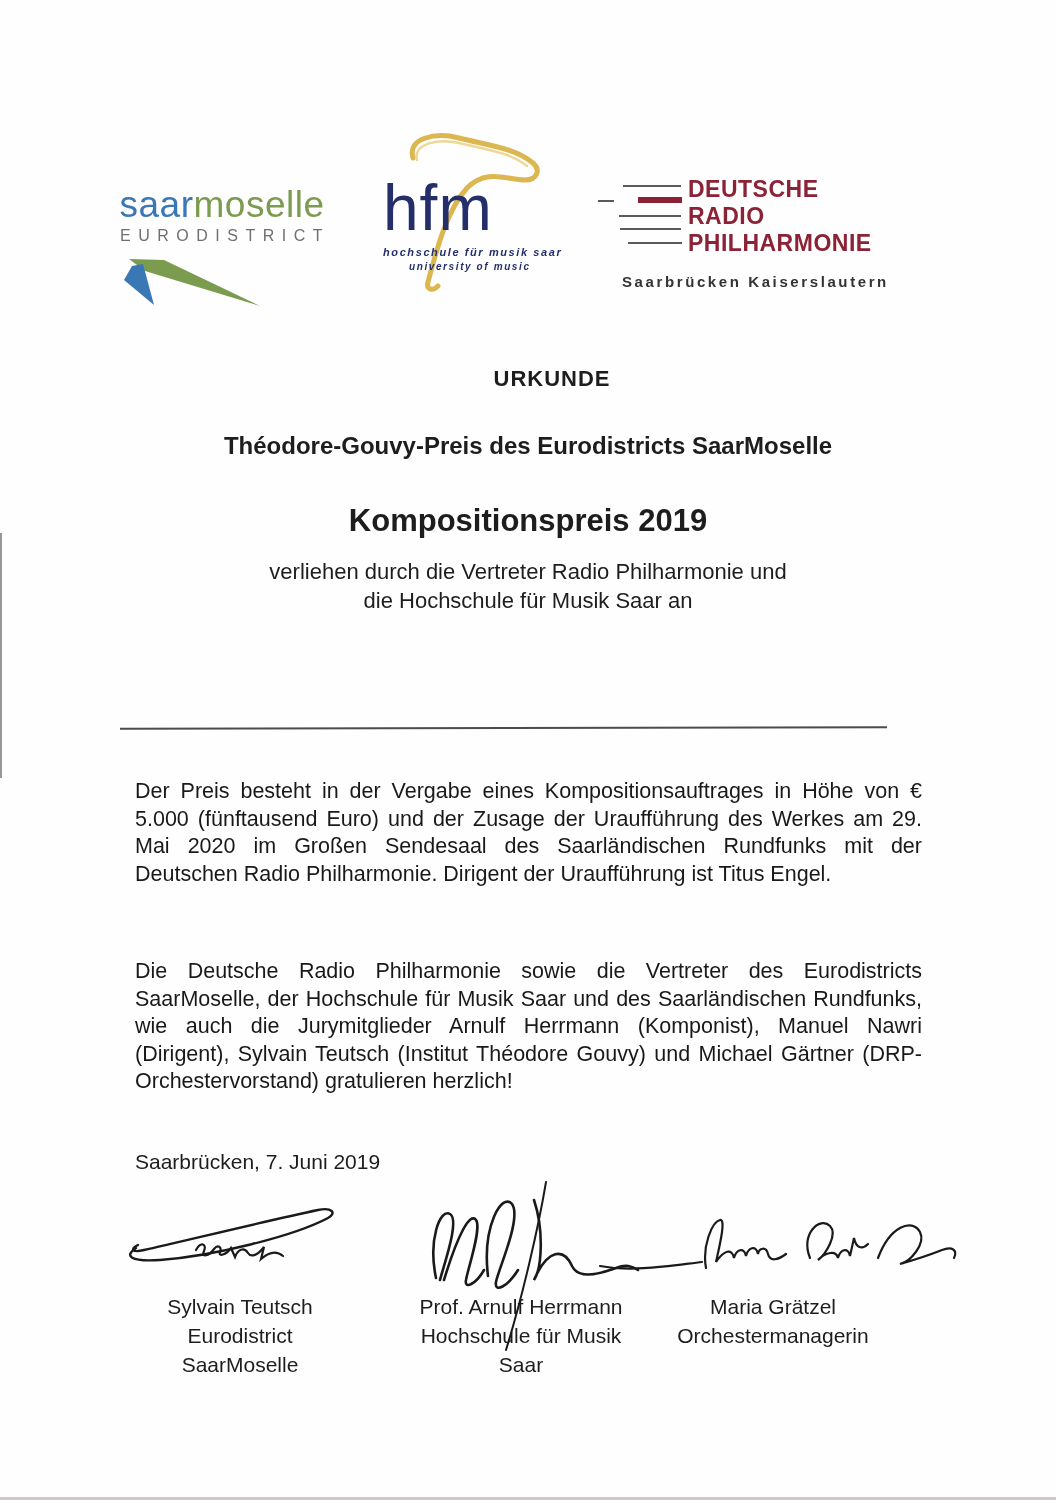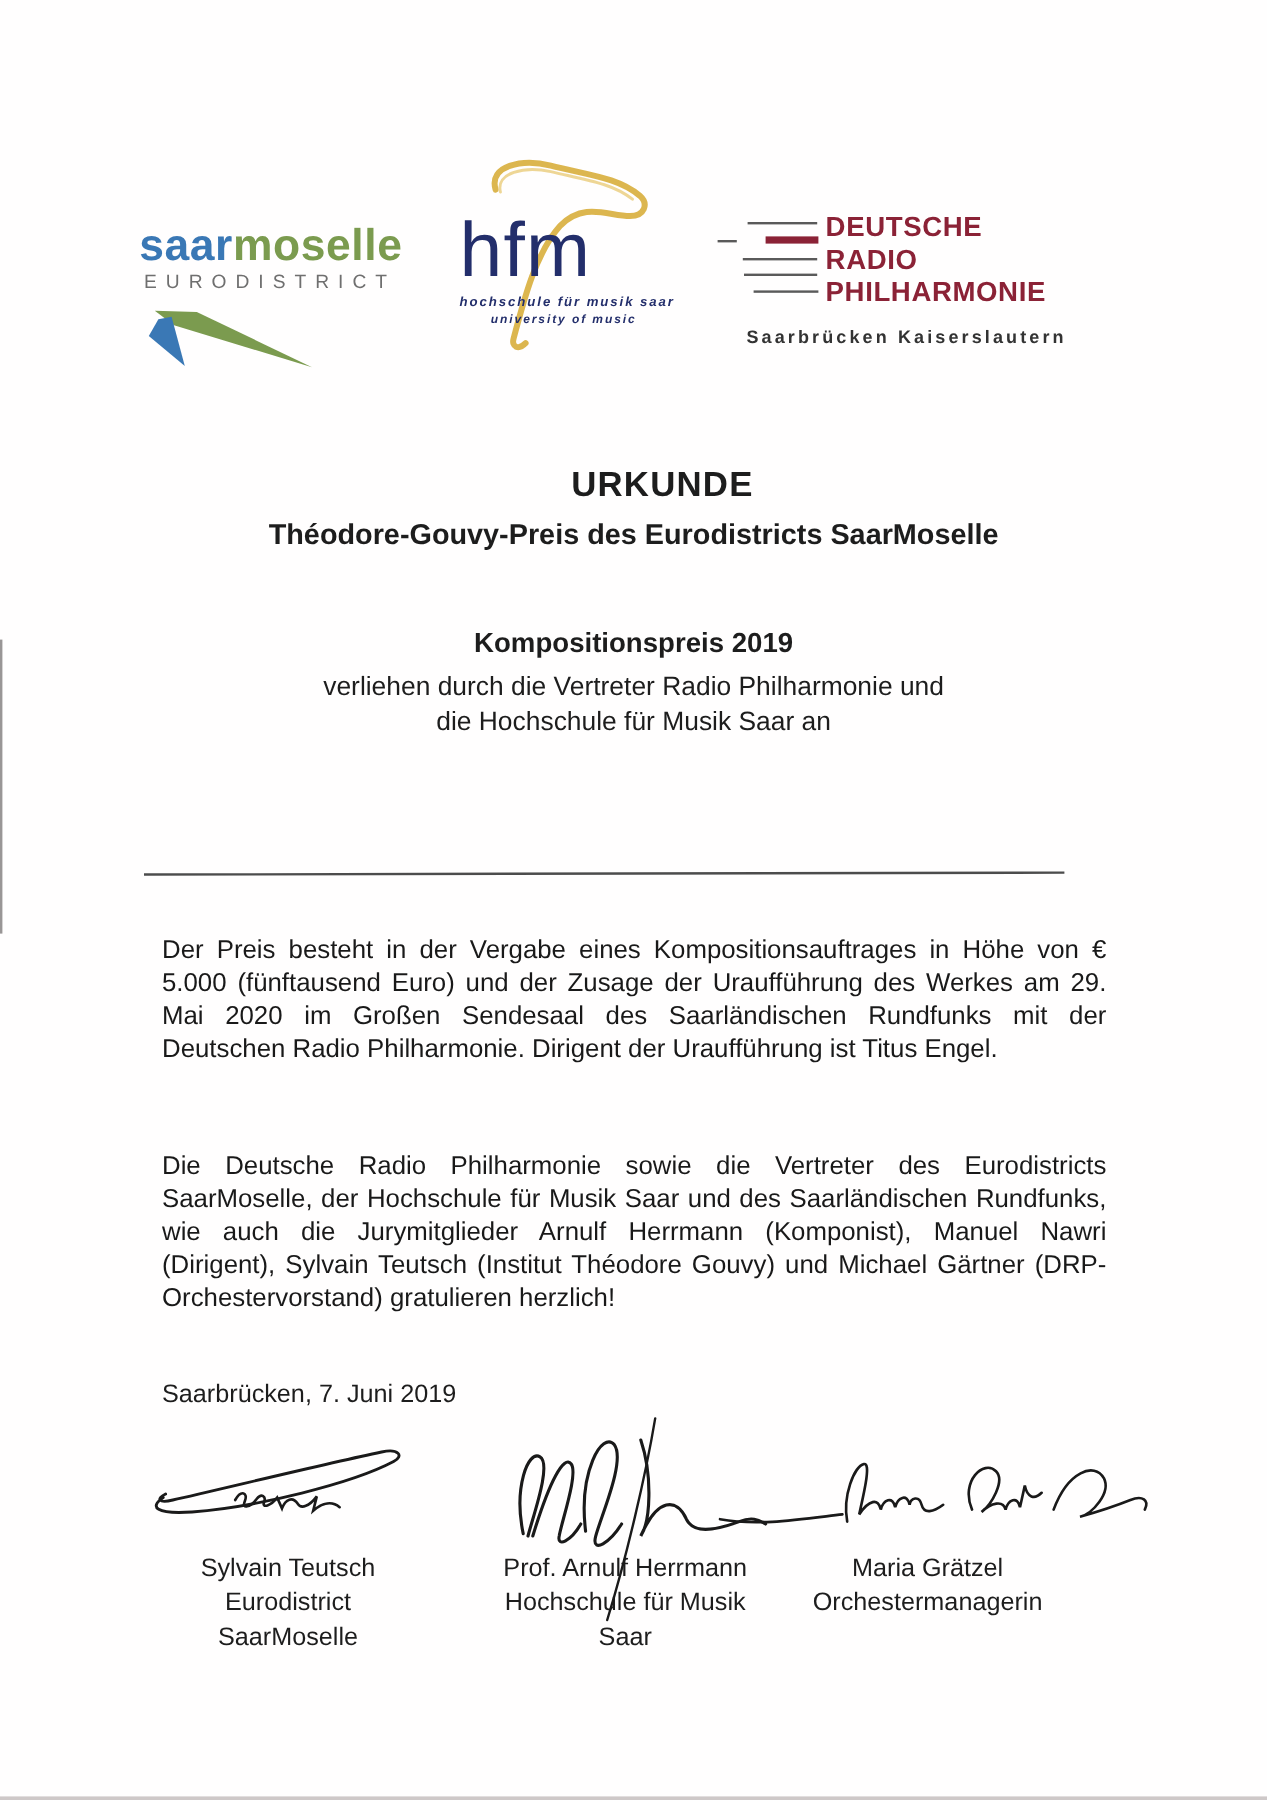--- a/index.html
+++ b/index.html
@@ -8,41 +8,41 @@
     position:relative;
     width:1056px; height:1500px;
     margin:0 auto;
     background:#fffefe;
     font-family:"Liberation Sans", sans-serif;
     color:#1d1d1d;
     overflow:hidden;
   }
   
   .logo-saarmoselle { position:absolute; left:116px; top:186px; width:212px; text-align:center; }
-  .sm-name { font-size:37px; font-weight:bold; letter-spacing:0.5px; line-height:1; }
+  .sm-name { font-size:37px; font-weight:normal; letter-spacing:0.5px; line-height:1; }
   .sm-sub  { font-size:16px; letter-spacing:7.5px; margin-top:4px; font-weight:500; text-indent:4px; }
   .sm-swoosh { display:block; margin-top:4px; }
 
   .logo-hfm { position:absolute; left:383px; top:130px; width:200px; height:165px; text-align:left; }
   .hfm-flourish { position:absolute; left:0; top:0; }
   .hfm-acronym { position:relative; font-size:64px; font-weight:400; line-height:1; margin-top:46px; letter-spacing:1px; }
   .hfm-sub1 { position:relative; font-size:11px; font-style:italic; letter-spacing:1.6px; margin-top:6px; font-weight:bold; }
   .hfm-sub2 { position:relative; font-size:10px; font-style:italic; letter-spacing:1.6px; margin-top:3px; padding-left:26px; font-weight:bold; }
 
   .logo-drp { position:absolute; left:596px; top:168px; width:320px; }
   .drp-staff { position:absolute; left:0; top:0; width:90px; height:80px; }
   .drp-staff .ln { position:absolute; height:2px; }
   .drp-text { position:absolute; left:92px; top:8px; font-weight:bold; font-size:23px; line-height:27px; letter-spacing:0.5px; }
   .drp-sub { position:absolute; left:26px; top:105px; font-size:15px; font-weight:bold; letter-spacing:2.6px; white-space:nowrap; }
 
   
   .centerline { position:absolute; left:0; width:100%; text-align:center; }
-  .title    { top:388px; font-size:29px; font-weight:bold; letter-spacing:1px;padding-left:48px; }
+  .title    { top:366px; font-size:22px; font-weight:bold; letter-spacing:1px;padding-left:48px; }
   .sub1     { top:432px; font-size:24px; font-weight:bold; }
-  .sub2     { top:522px; font-size:23px; font-weight:bold; }
+  .sub2     { top:503px; font-size:31px; font-weight:bold; }
   .intro    { top:557px; font-size:22px; line-height:29px; }
   .recipient{ top:660px; font-size:32px; font-weight:bold; letter-spacing:2px; }
   .recipient .gap { display:inline-block; width:28px; }
   .rule { position:absolute; top:727px; left:120px; width:767px; height:2px; background:#4c4c4c; transform:rotate(-0.12deg); }
 
   
   .para { position:absolute; left:135px; width:787px; font-size:21.5px; line-height:27.5px; text-align:justify; color:#191919; }
   .para1 { top:778px; }
   .para2 { top:958px; }
   .dateline { position:absolute; left:135px; top:1150px; font-size:21px; }

